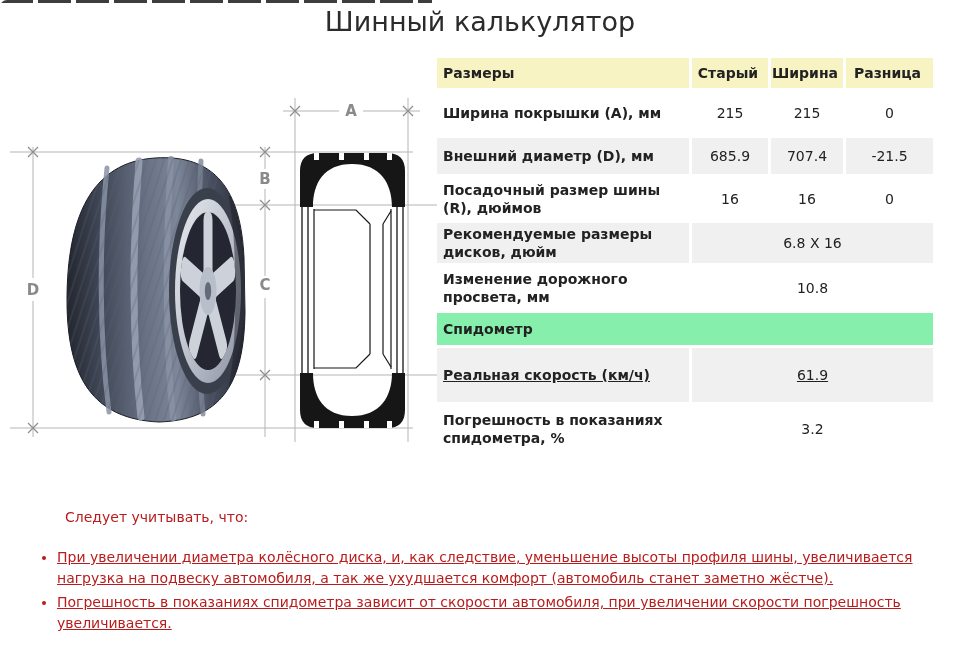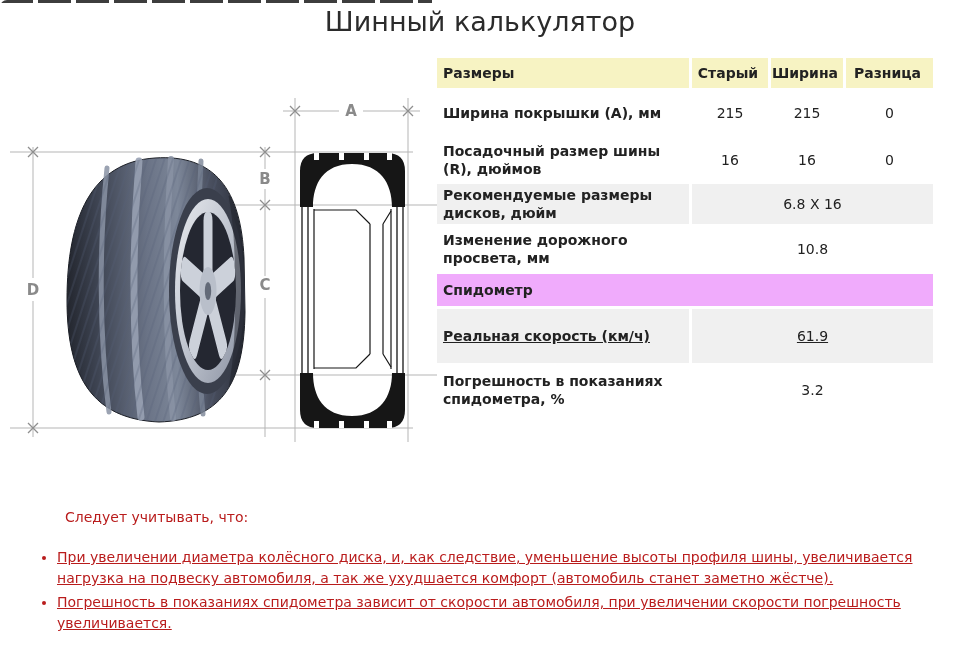--- a/index.html
+++ b/index.html
@@ -16,21 +16,21 @@
   .figure{position:absolute;left:0;top:85px;width:440px;height:420px;}
 
   
   .calc{position:absolute;left:434px;top:55px;width:502px;border-collapse:separate;
     border-spacing:3px;table-layout:fixed;font-size:14px;color:#222;}
   .calc td{padding:2px 4px;vertical-align:middle;line-height:18px;}
   .calc td.lbl{font-weight:bold;padding-left:6px;}
   .calc td.val{text-align:center;}
   tr.head td{background:#f7f3c3;font-weight:bold;}
   tr.head td.val{text-align:center;padding-left:0;}
-  tr.sec td{background:#f0abfc;font-weight:bold;padding-left:6px;}
+  tr.sec td{background:#86efac;font-weight:bold;padding-left:6px;}
   tr.gray td{background:#f0f0f0;}
   tr.white td{background:#fff;}
   tr.hh{height:30px;margin-left:11px;} tr.h1{height:44px;} tr.h2{height:36px;} tr.h3{height:43px;}
   tr.h4{height:36px;} tr.h5{height:44px;} tr.hs{height:32px;} tr.h6{height:41px;}
   tr.h7{height:54px;text-decoration:underline;} tr.h8{height:48px;}
   .speed-select{width:54px;height:23px;font-size:13px;font-family:inherit;
     border:1px solid #a9a9a9;background:#fff;color:#222;padding-left:2px;}
 
   
   .notes{position:absolute;left:40px;top:507px;width:900px;font-size:14px;line-height:21px;color:#b91c1c;}
@@ -164,20 +164,26 @@
         <td class="val">Старый</td>
         <td class="val">Ширина</td>
         <td class="val">Разница</td>
       </tr>
       <tr class="white h1">
         <td class="lbl">Ширина покрышки (А), мм</td>
         <td class="val">215</td>
         <td class="val">215</td>
         <td class="val">0</td>
       </tr>
+      <tr class="gray h2">
+        <td class="lbl">Внешний диаметр (D), мм</td>
+        <td class="val">685.9</td>
+        <td class="val">707.4</td>
+        <td class="val">-21.5</td>
+      </tr>
       <tr class="white h3">
         <td class="lbl">Посадочный размер шины (R), дюймов</td>
         <td class="val">16</td>
         <td class="val">16</td>
         <td class="val">0</td>
       </tr>
       <tr class="gray h4">
         <td class="lbl">Рекомендуемые размеры дисков, дюйм</td>
         <td class="val" colspan="3">6.8 X 16</td>
       </tr>

